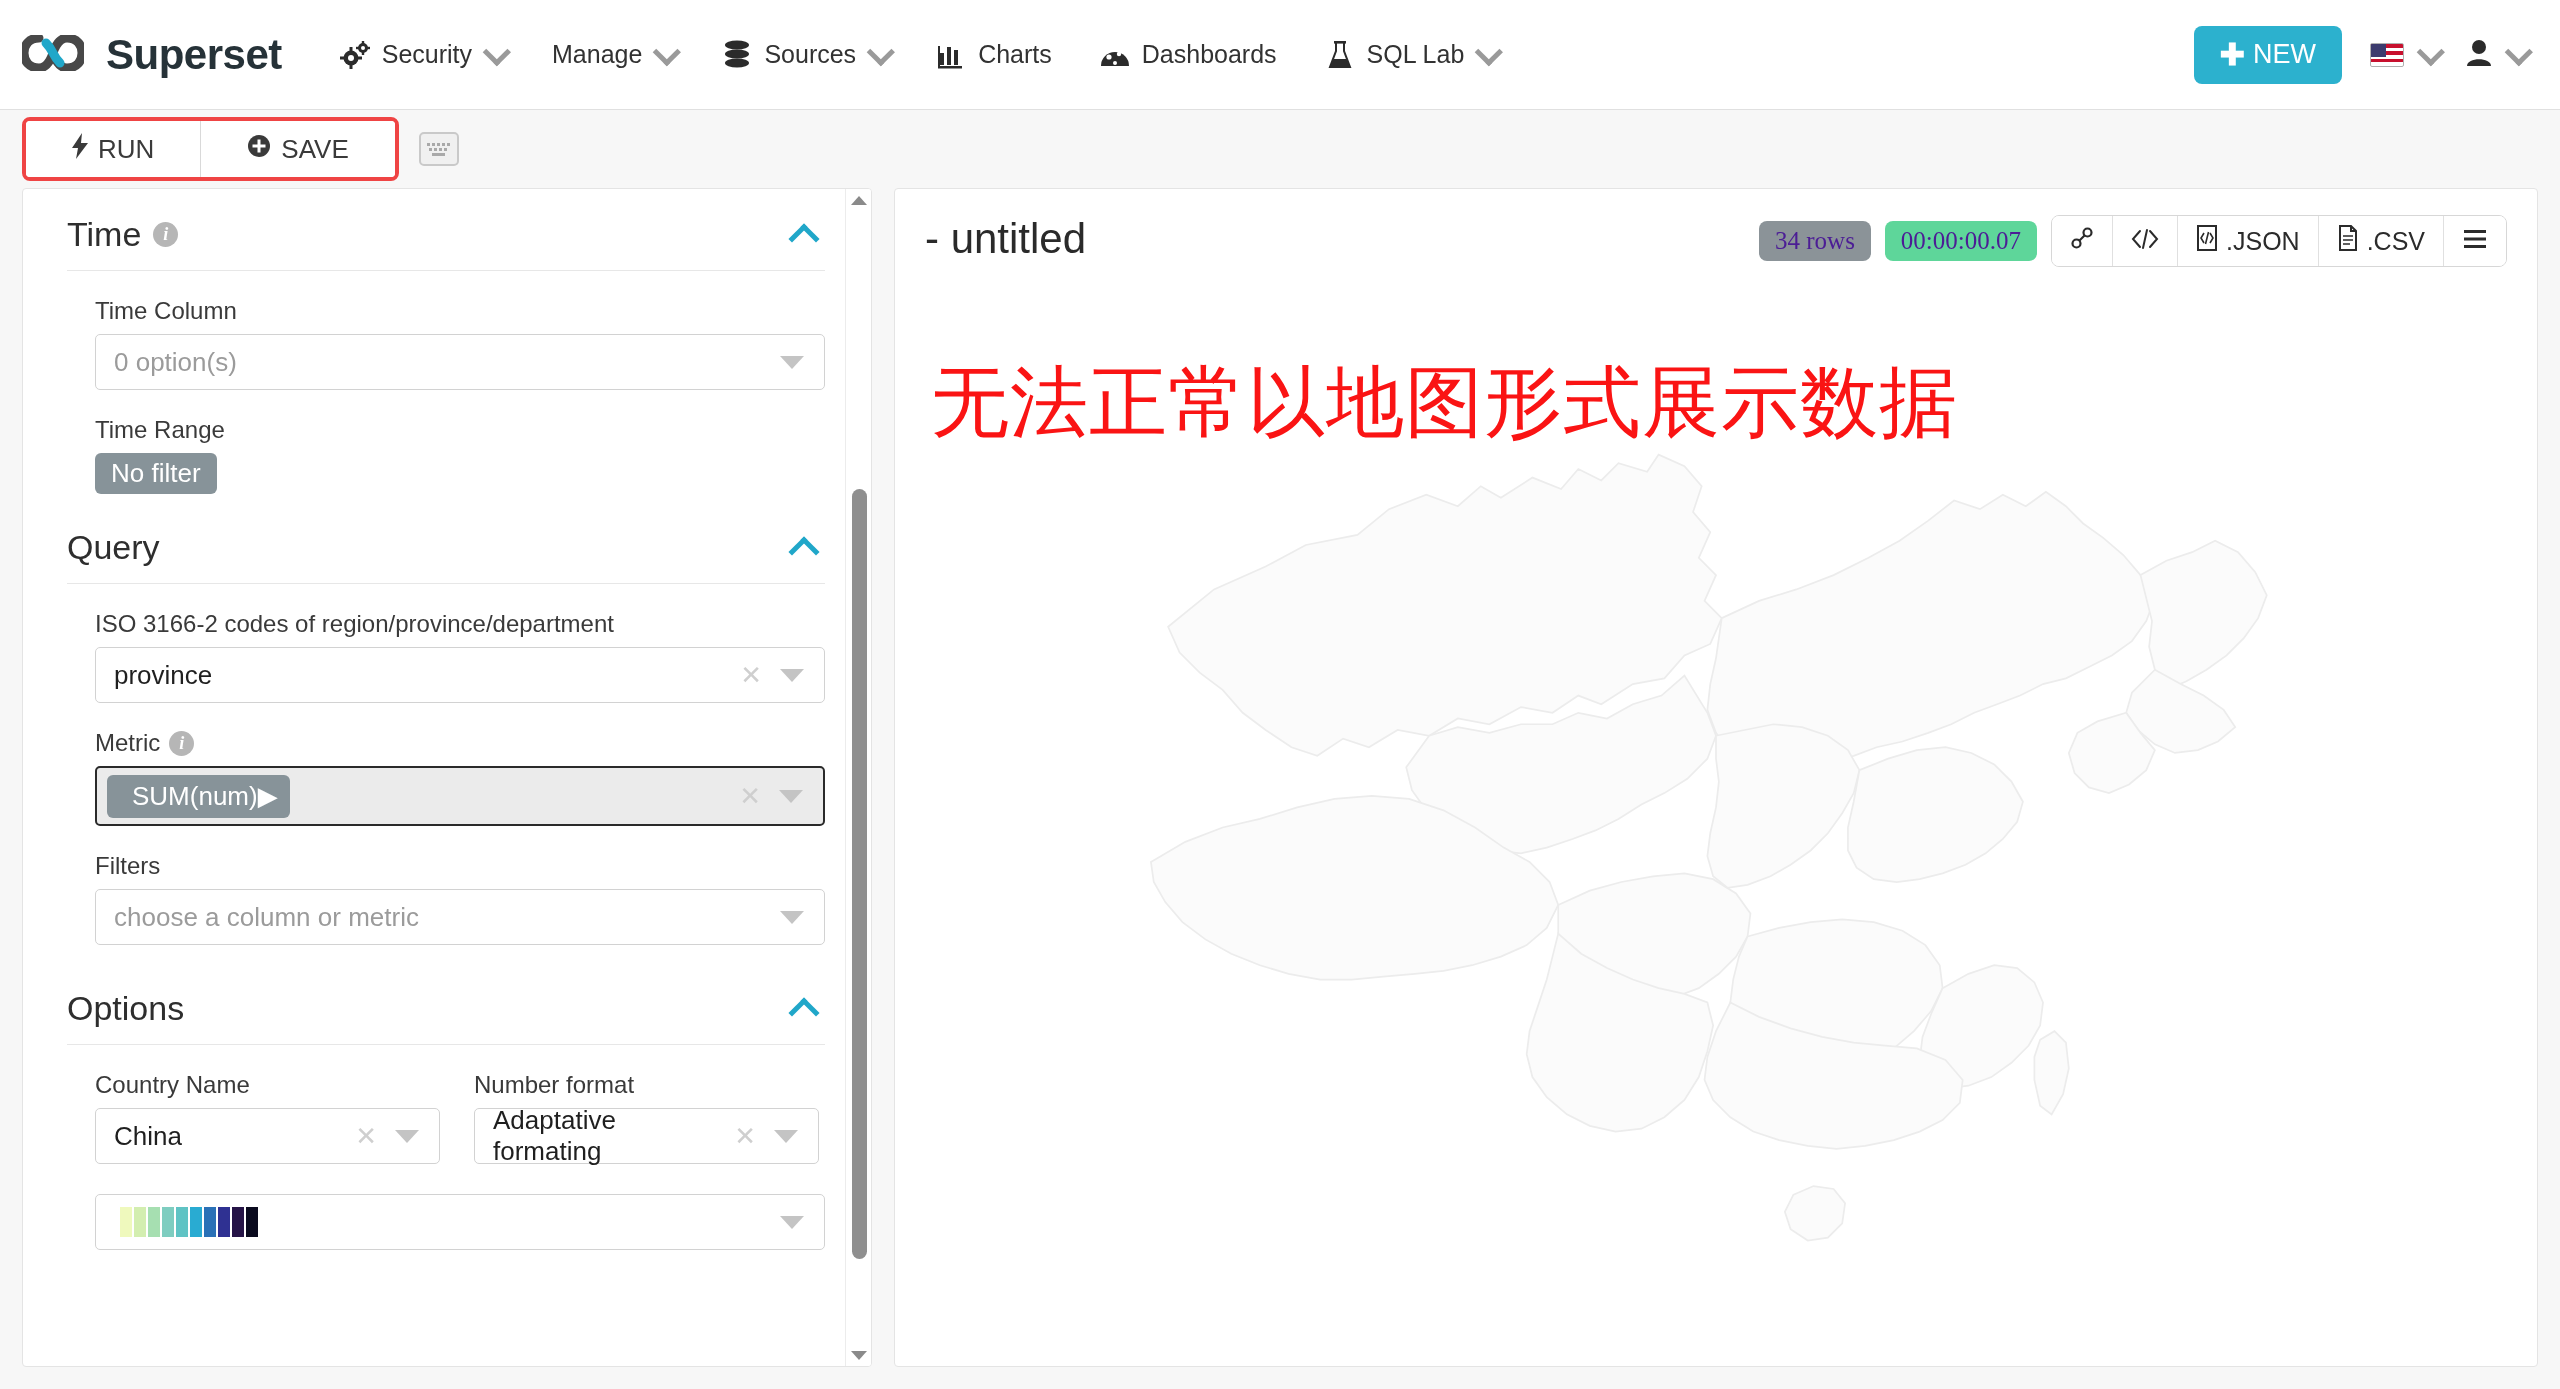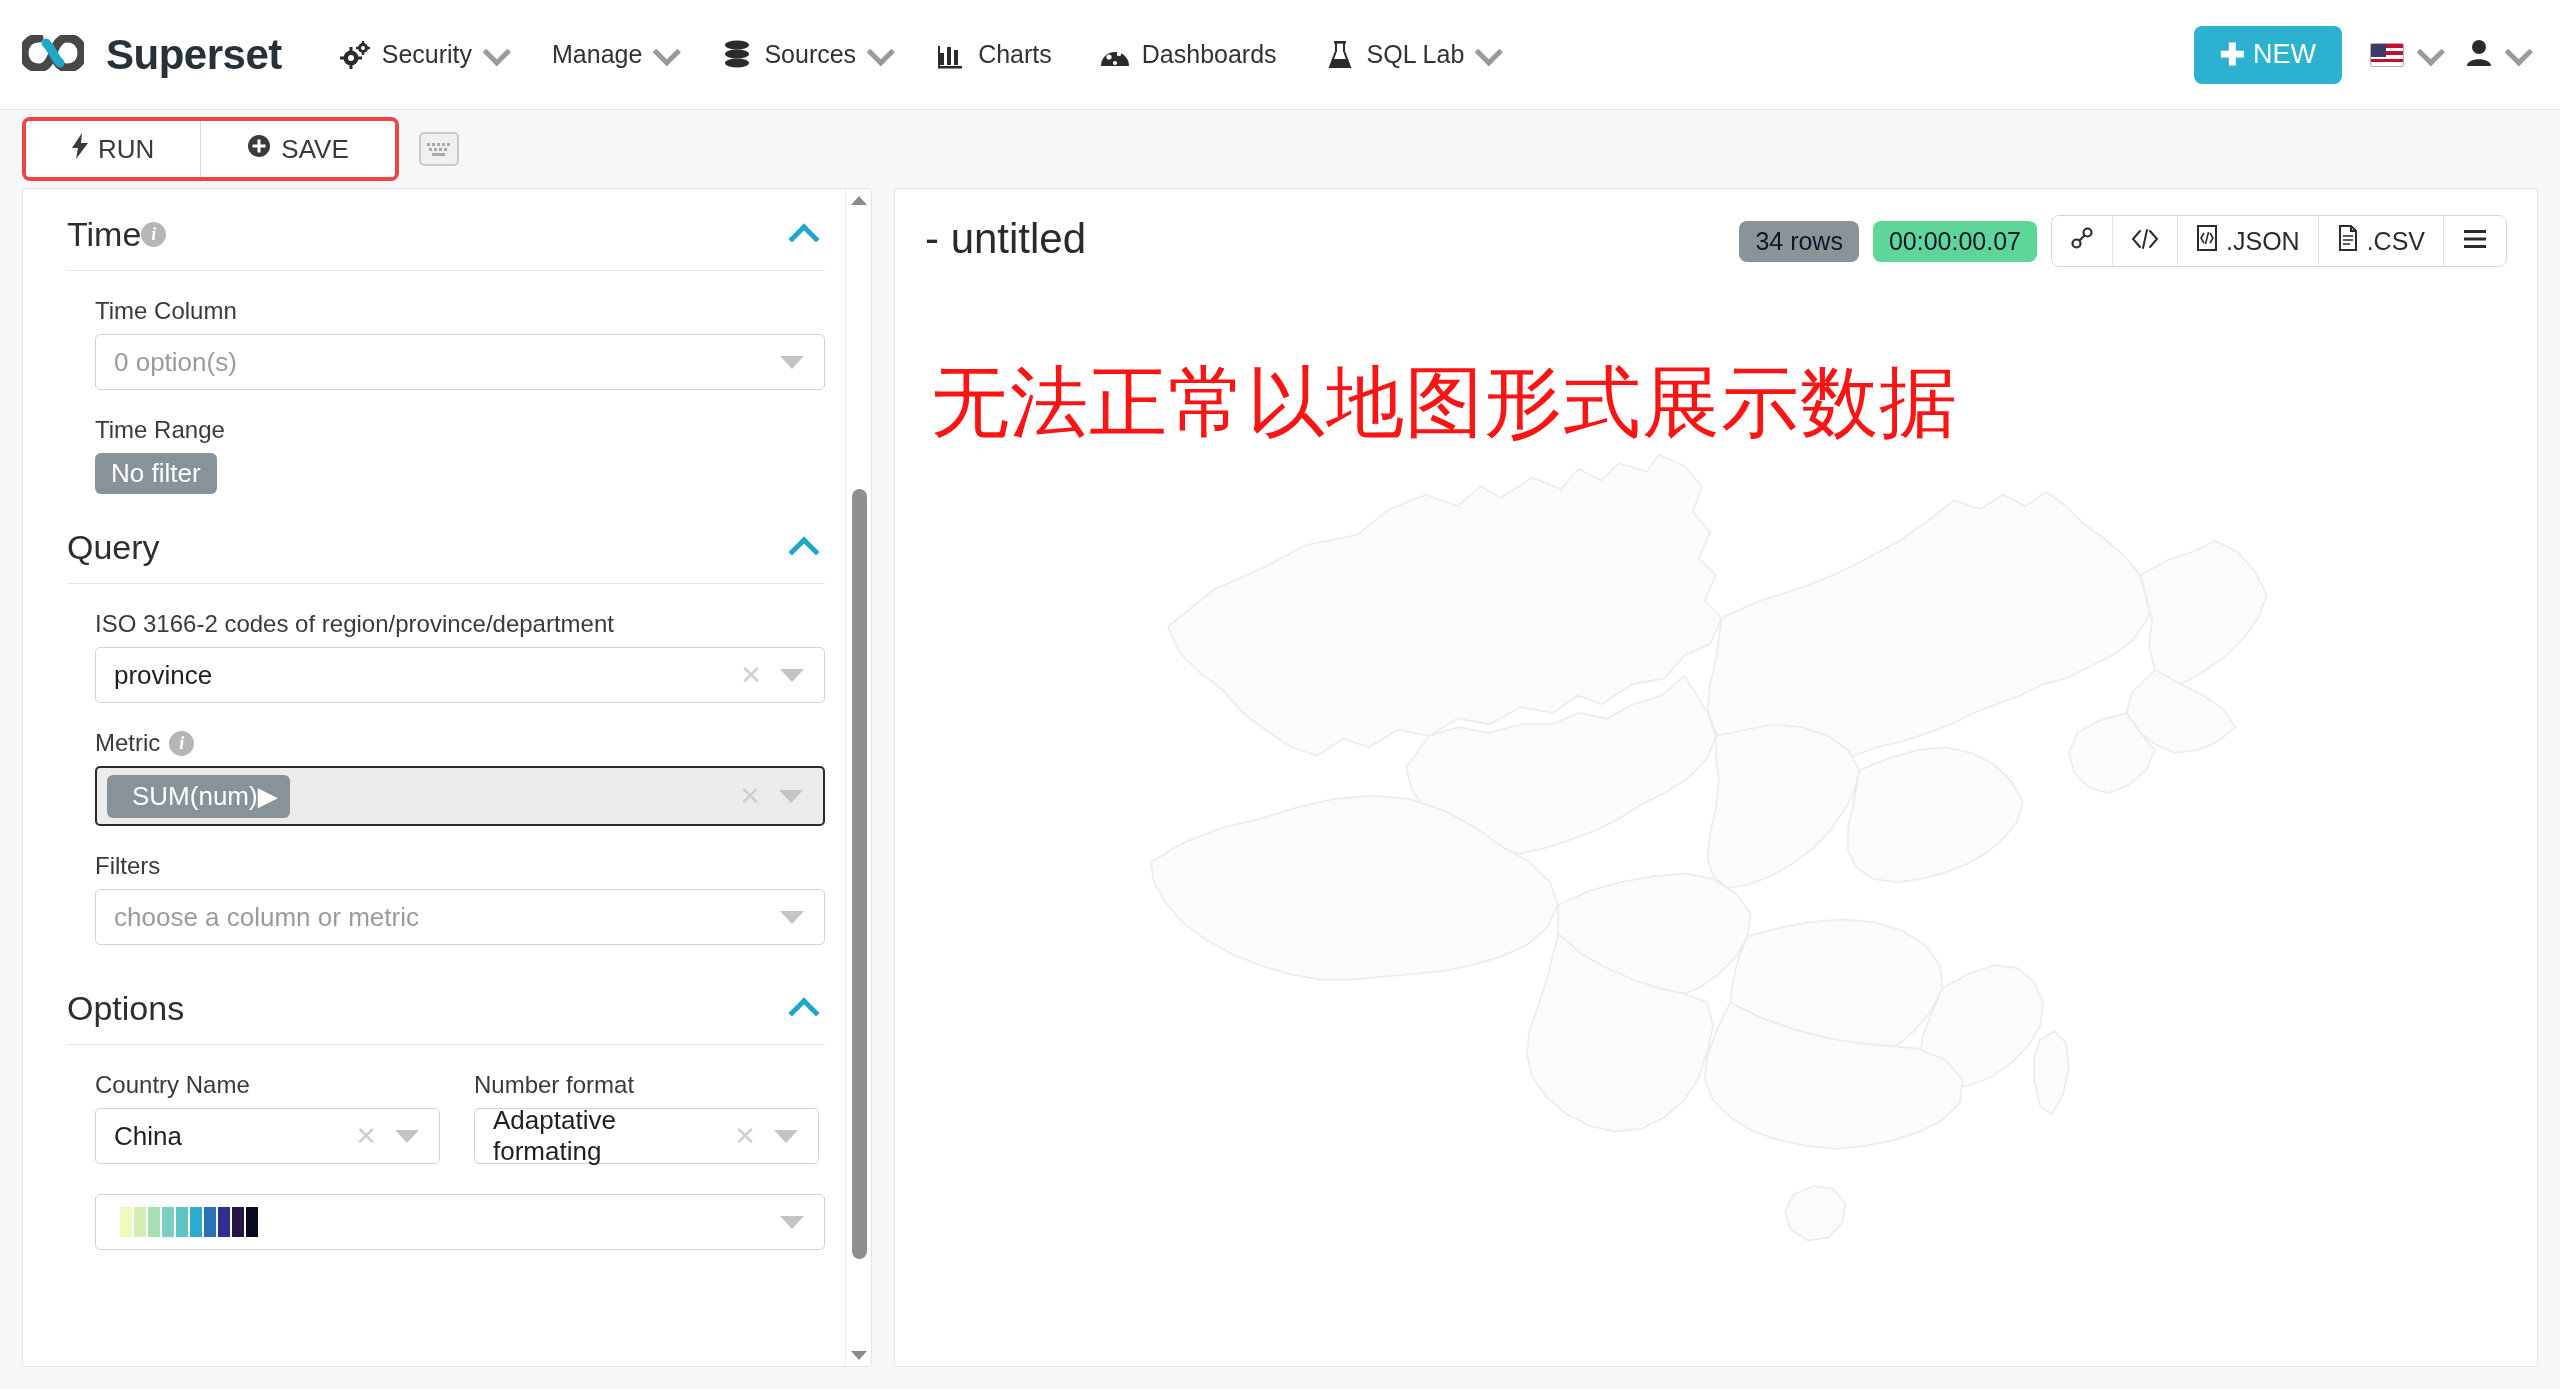--- a/index.html
+++ b/index.html
@@ -89,21 +89,21 @@
   }
   #control-inner {
     position:absolute; inset: 0 26px 0 0; padding: 26px 20px 0 44px; overflow: hidden;
   }
   .section { margin-bottom: 10px; }
   .section-head {
     display: flex; align-items: center; justify-content: space-between;
     padding-bottom: 16px; border-bottom: 1px solid #e7e7e7; margin-bottom: 26px;
     cursor: pointer;
   }
-  .section-title { font-size: 34px; color: #2e2e2e; display:flex; align-items:center; }
+  .section-title { font-size: 34px; color: #2e2e2e; display:flex; align-items:center; gap: 12px; }
   .info-dot {
     width: 25px; height: 25px; border-radius: 50%; background: #b6b6b6; color:#fff;
     font-size: 18px; font-weight: bold; display:inline-flex; align-items:center;
     justify-content:center; font-style: italic; font-family: "Liberation Serif", serif;
   }
   .chev-up {
     width: 22px; height: 22px; border-left: 5px solid #20a7c9; border-top: 5px solid #20a7c9;
     transform: rotate(45deg); margin-right: 10px; margin-top: 8px;
   }
   .field { margin-bottom: 26px; padding-left: 28px; }
@@ -162,21 +162,21 @@
     position: relative; overflow: hidden;
   }
   #chart-header {
     height: 92px; display:flex; align-items:flex-start; padding: 26px 30px 0 30px;
     position: relative;
   }
   #chart-title { font-size: 42px; color: #2a2a2a; font-weight: 400; }
   #header-right {
     position:absolute; right: 30px; top: 26px; display:flex; align-items:center; gap: 14px;
   }
-  .badge { border-radius: 8px; color:#0f172a; font-size: 25px; padding: 6px 16px; }
+  .badge { border-radius: 8px; color:#4c1d95; font-size: 25px; padding: 6px 16px; font-family: Liberation Serif, serif; }
   #rows-badge { background:#8b9398; }
   #time-badge { background:#5ed69a; }
   #icon-group {
     display:flex; border:1px solid #d7d7d7; border-radius:8px; overflow:hidden; background:#fff;
   }
   .ig-btn {
     height: 50px; display:flex; align-items:center; gap:8px; padding: 0 18px;
     font-size: 25px; color:#2b2b2b; cursor:pointer; background:#fff; border:none;
     font-family: inherit;
   }

